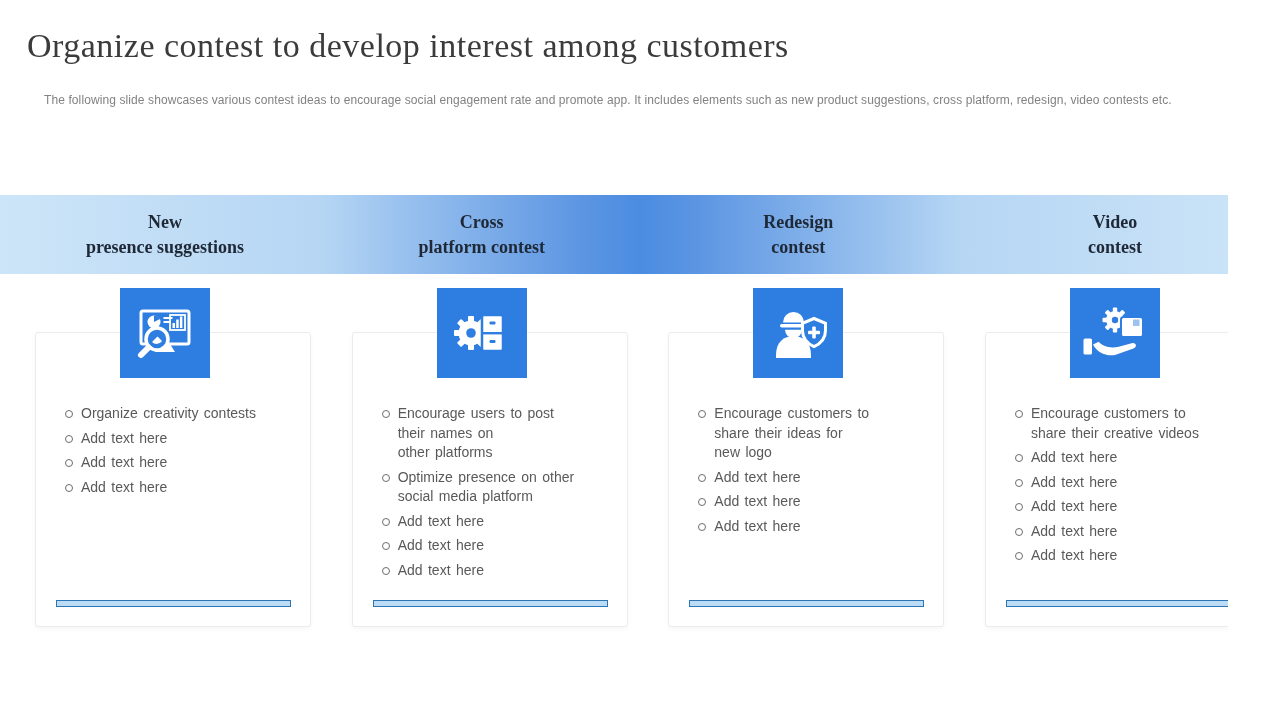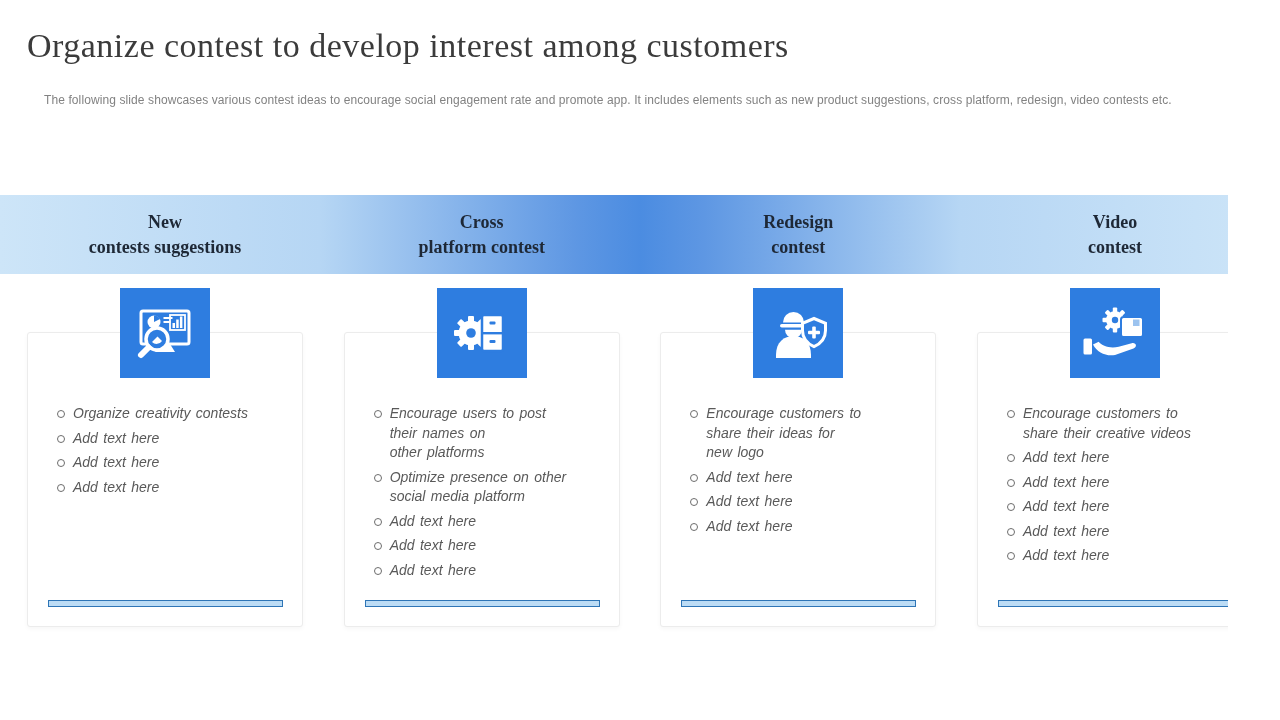--- a/index.html
+++ b/index.html
@@ -30,24 +30,23 @@
     width:276px;text-align:center;white-space:pre-line;
     font-family:"Liberation Serif",serif;font-weight:700;
     font-size:18px;line-height:25px;color:var(--header-text);
   }
   .columns-row{
     position:absolute;left:27px;top:274px;width:1226px;height:390px;
     display:flex;justify-content:space-between;
   }
   .column{position:relative;width:276px;height:380px;}
   .card{
-    position:absolute;top:58px;left:0;width:274px;height:293px;
+    position:absolute;top:58px;left:8px;width:274px;height:293px;
     background:#fff;border:1px solid #ececec;border-radius:3px;
     box-shadow:0 2px 4px rgba(0,0,0,.035);
-    font-style:italic;
   }
   .icon-tile{
     position:absolute;top:14px;left:50%;transform:translateX(-50%);
     width:90px;height:90px;background:var(--blue);z-index:2;
   }
   .icon-tile svg{display:block;width:90px;height:90px;}
   .bullets{
     position:absolute;top:71px;left:0;right:6px;margin:0;padding:0;list-style:none;
   }
   .bullets li{
@@ -69,21 +68,21 @@
 </head>
 <body>
 
 <div class="slide">
   <h1 class="title">Organize contest to develop interest among customers</h1>
   <p class="subtitle">The following slide showcases various contest ideas to encourage social engagement rate and promote app. It includes elements such as new product suggestions, cross platform, redesign, video contests etc.</p>
 
   <div class="band"></div>
   <div class="band-row" id="band-row">
       <div class="col-header">New
-contests suggestions</div>
+presence suggestions</div>
       <div class="col-header">Cross
 platform contest</div>
       <div class="col-header">Redesign
 contest</div>
       <div class="col-header">Video
 contest</div>
     </div>
   <div class="columns-row" id="columns-row">
       <div class="column">
     <div class="card">

